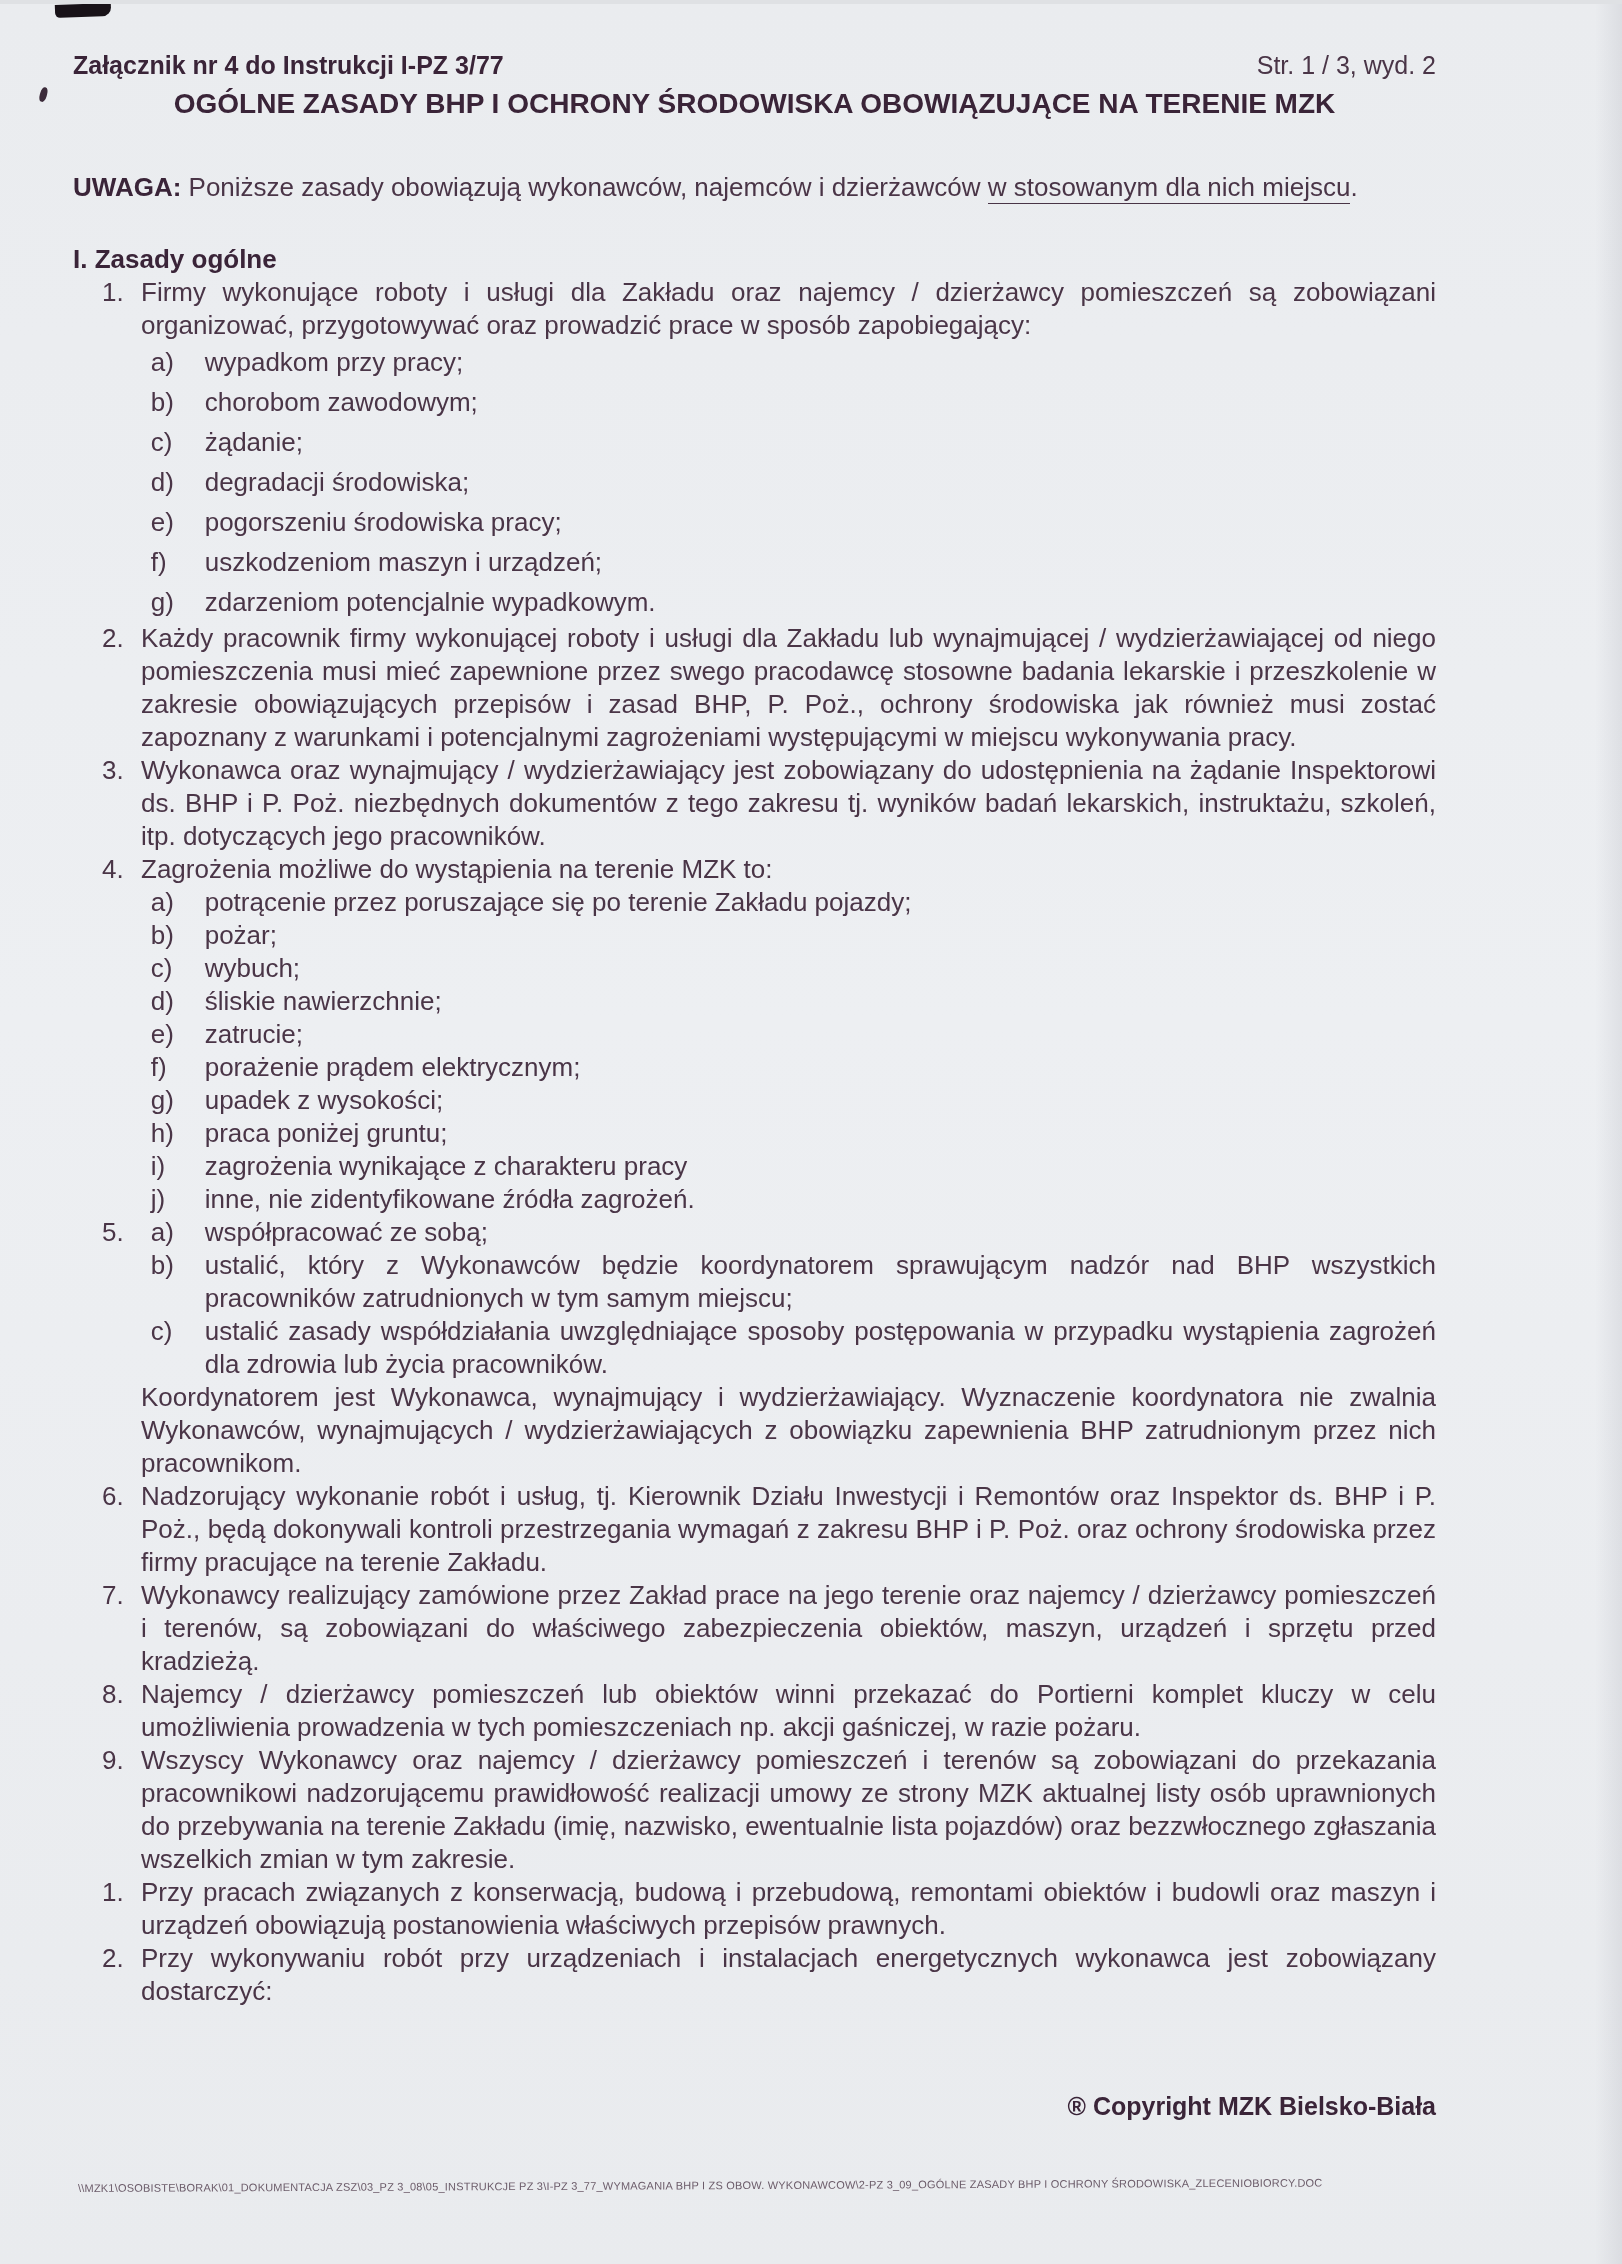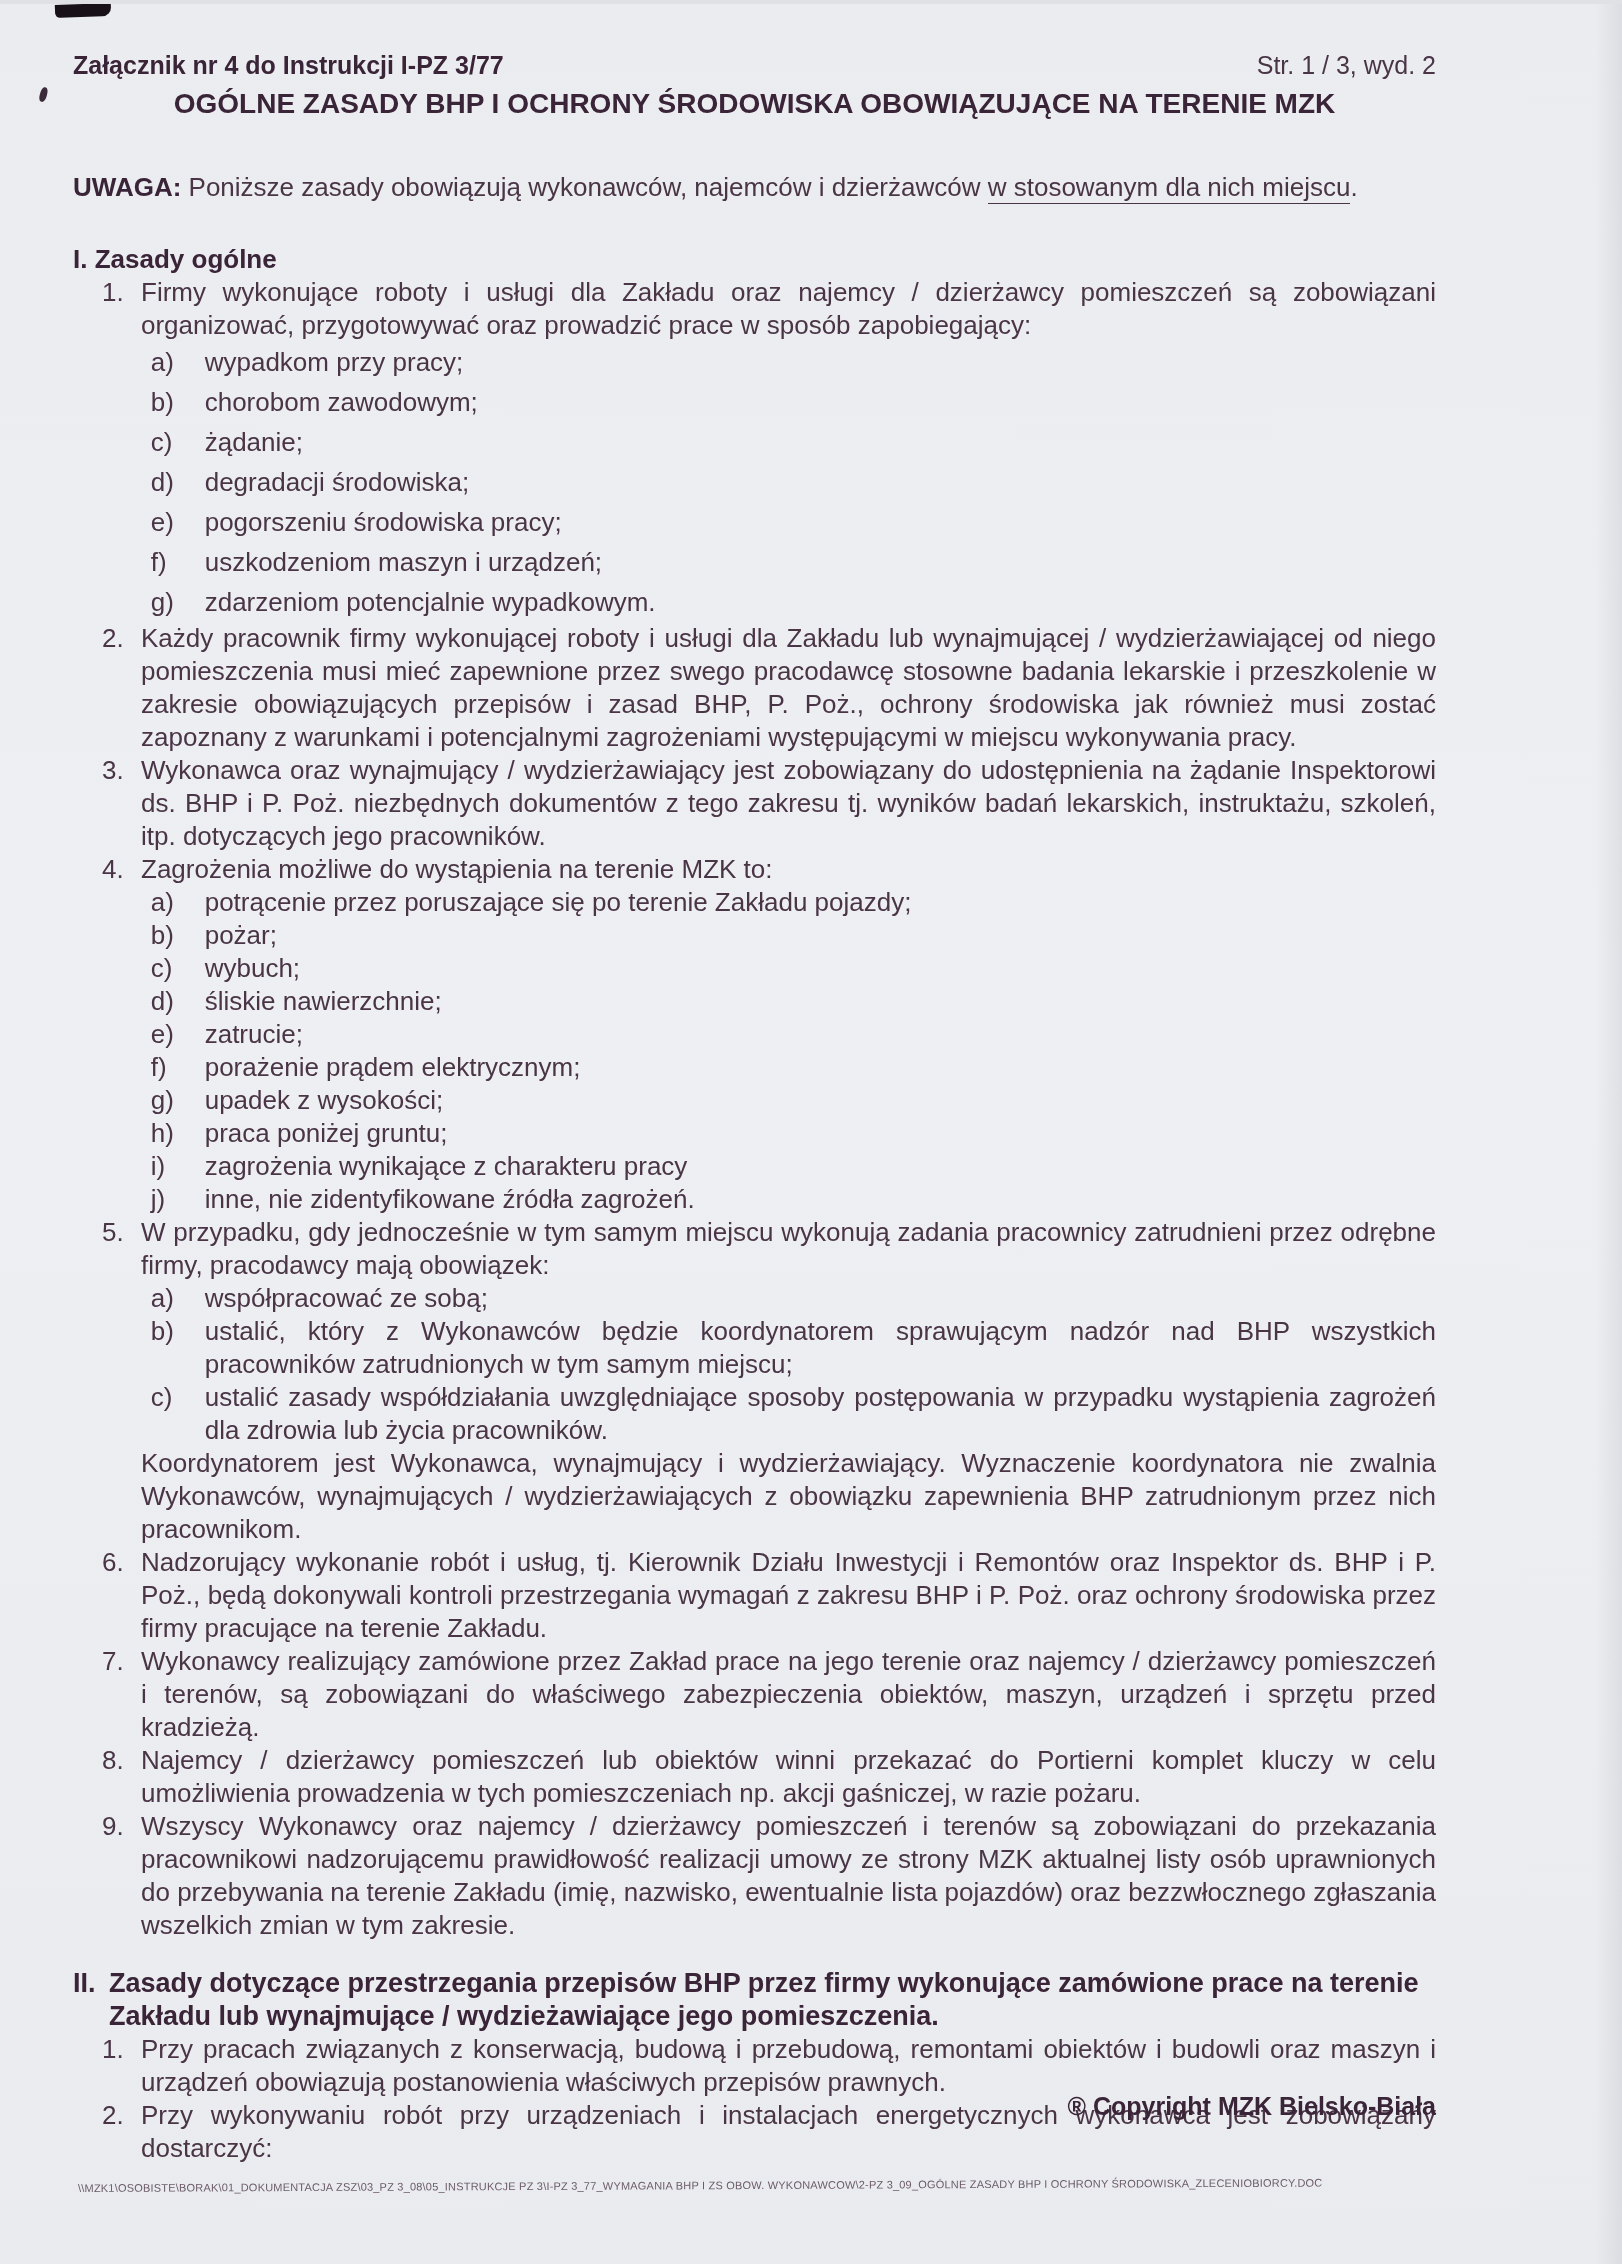--- a/index.html
+++ b/index.html
@@ -248,21 +248,20 @@
               <div class="lab">j)</div>
               <div class="stxt">inne, nie zidentyfikowane źródła zagrożeń.</div>
             </div>
         </div>
       </div>
     </div>
 
     <div class="item">
       <div class="num">5.</div>
       <div class="txt">
-        <span>W przypadku, gdy jednocześnie w tym samym miejscu wykonują zadania pracownicy zatrudnieni przez odrębne firmy, pracodawcy mają obowiązek:</span>
         <div class="sub">
           <div class="sub-item">
               <div class="lab">a)</div>
               <div class="stxt">współpracować ze sobą;</div>
             </div>
           <div class="sub-item">
               <div class="lab">b)</div>
               <div class="stxt">ustalić, który z Wykonawców będzie koordynatorem sprawującym nadzór nad BHP wszystkich pracowników zatrudnionych w tym samym miejscu;</div>
             </div>
           <div class="sub-item">
@@ -288,24 +287,20 @@
       <div class="num">8.</div>
       <div class="txt">Najemcy / dzierżawcy pomieszczeń lub obiektów winni przekazać do Portierni komplet kluczy w celu umożliwienia prowadzenia w tych pomieszczeniach np. akcji gaśniczej, w razie pożaru.</div>
     </div>
 
     <div class="item">
       <div class="num">9.</div>
       <div class="txt">Wszyscy Wykonawcy oraz najemcy / dzierżawcy pomieszczeń i terenów są zobowiązani do przekazania pracownikowi nadzorującemu prawidłowość realizacji umowy ze strony MZK aktualnej listy osób uprawnionych do przebywania na terenie Zakładu (imię, nazwisko, ewentualnie lista pojazdów) oraz bezzwłocznego zgłaszania wszelkich zmian w tym zakresie.</div>
     </div>
   </div>
 
-  <div class="h2row">
-    <div class="h2num">II.</div>
-    <div class="h2txt">Zasady dotyczące przestrzegania przepisów BHP przez firmy wykonujące zamówione prace na terenie Zakładu lub wynajmujące / wydzieżawiające jego pomieszczenia.</div>
-  </div>
 
   <div class="list">
     <div class="item">
       <div class="num">1.</div>
       <div class="txt">Przy pracach związanych z konserwacją, budową i przebudową, remontami obiektów i budowli oraz maszyn i urządzeń obowiązują postanowienia właściwych przepisów prawnych.</div>
     </div>
     <div class="item">
       <div class="num">2.</div>
       <div class="txt">Przy wykonywaniu robót przy urządzeniach i instalacjach energetycznych wykonawca jest zobowiązany dostarczyć:</div>
     </div>

